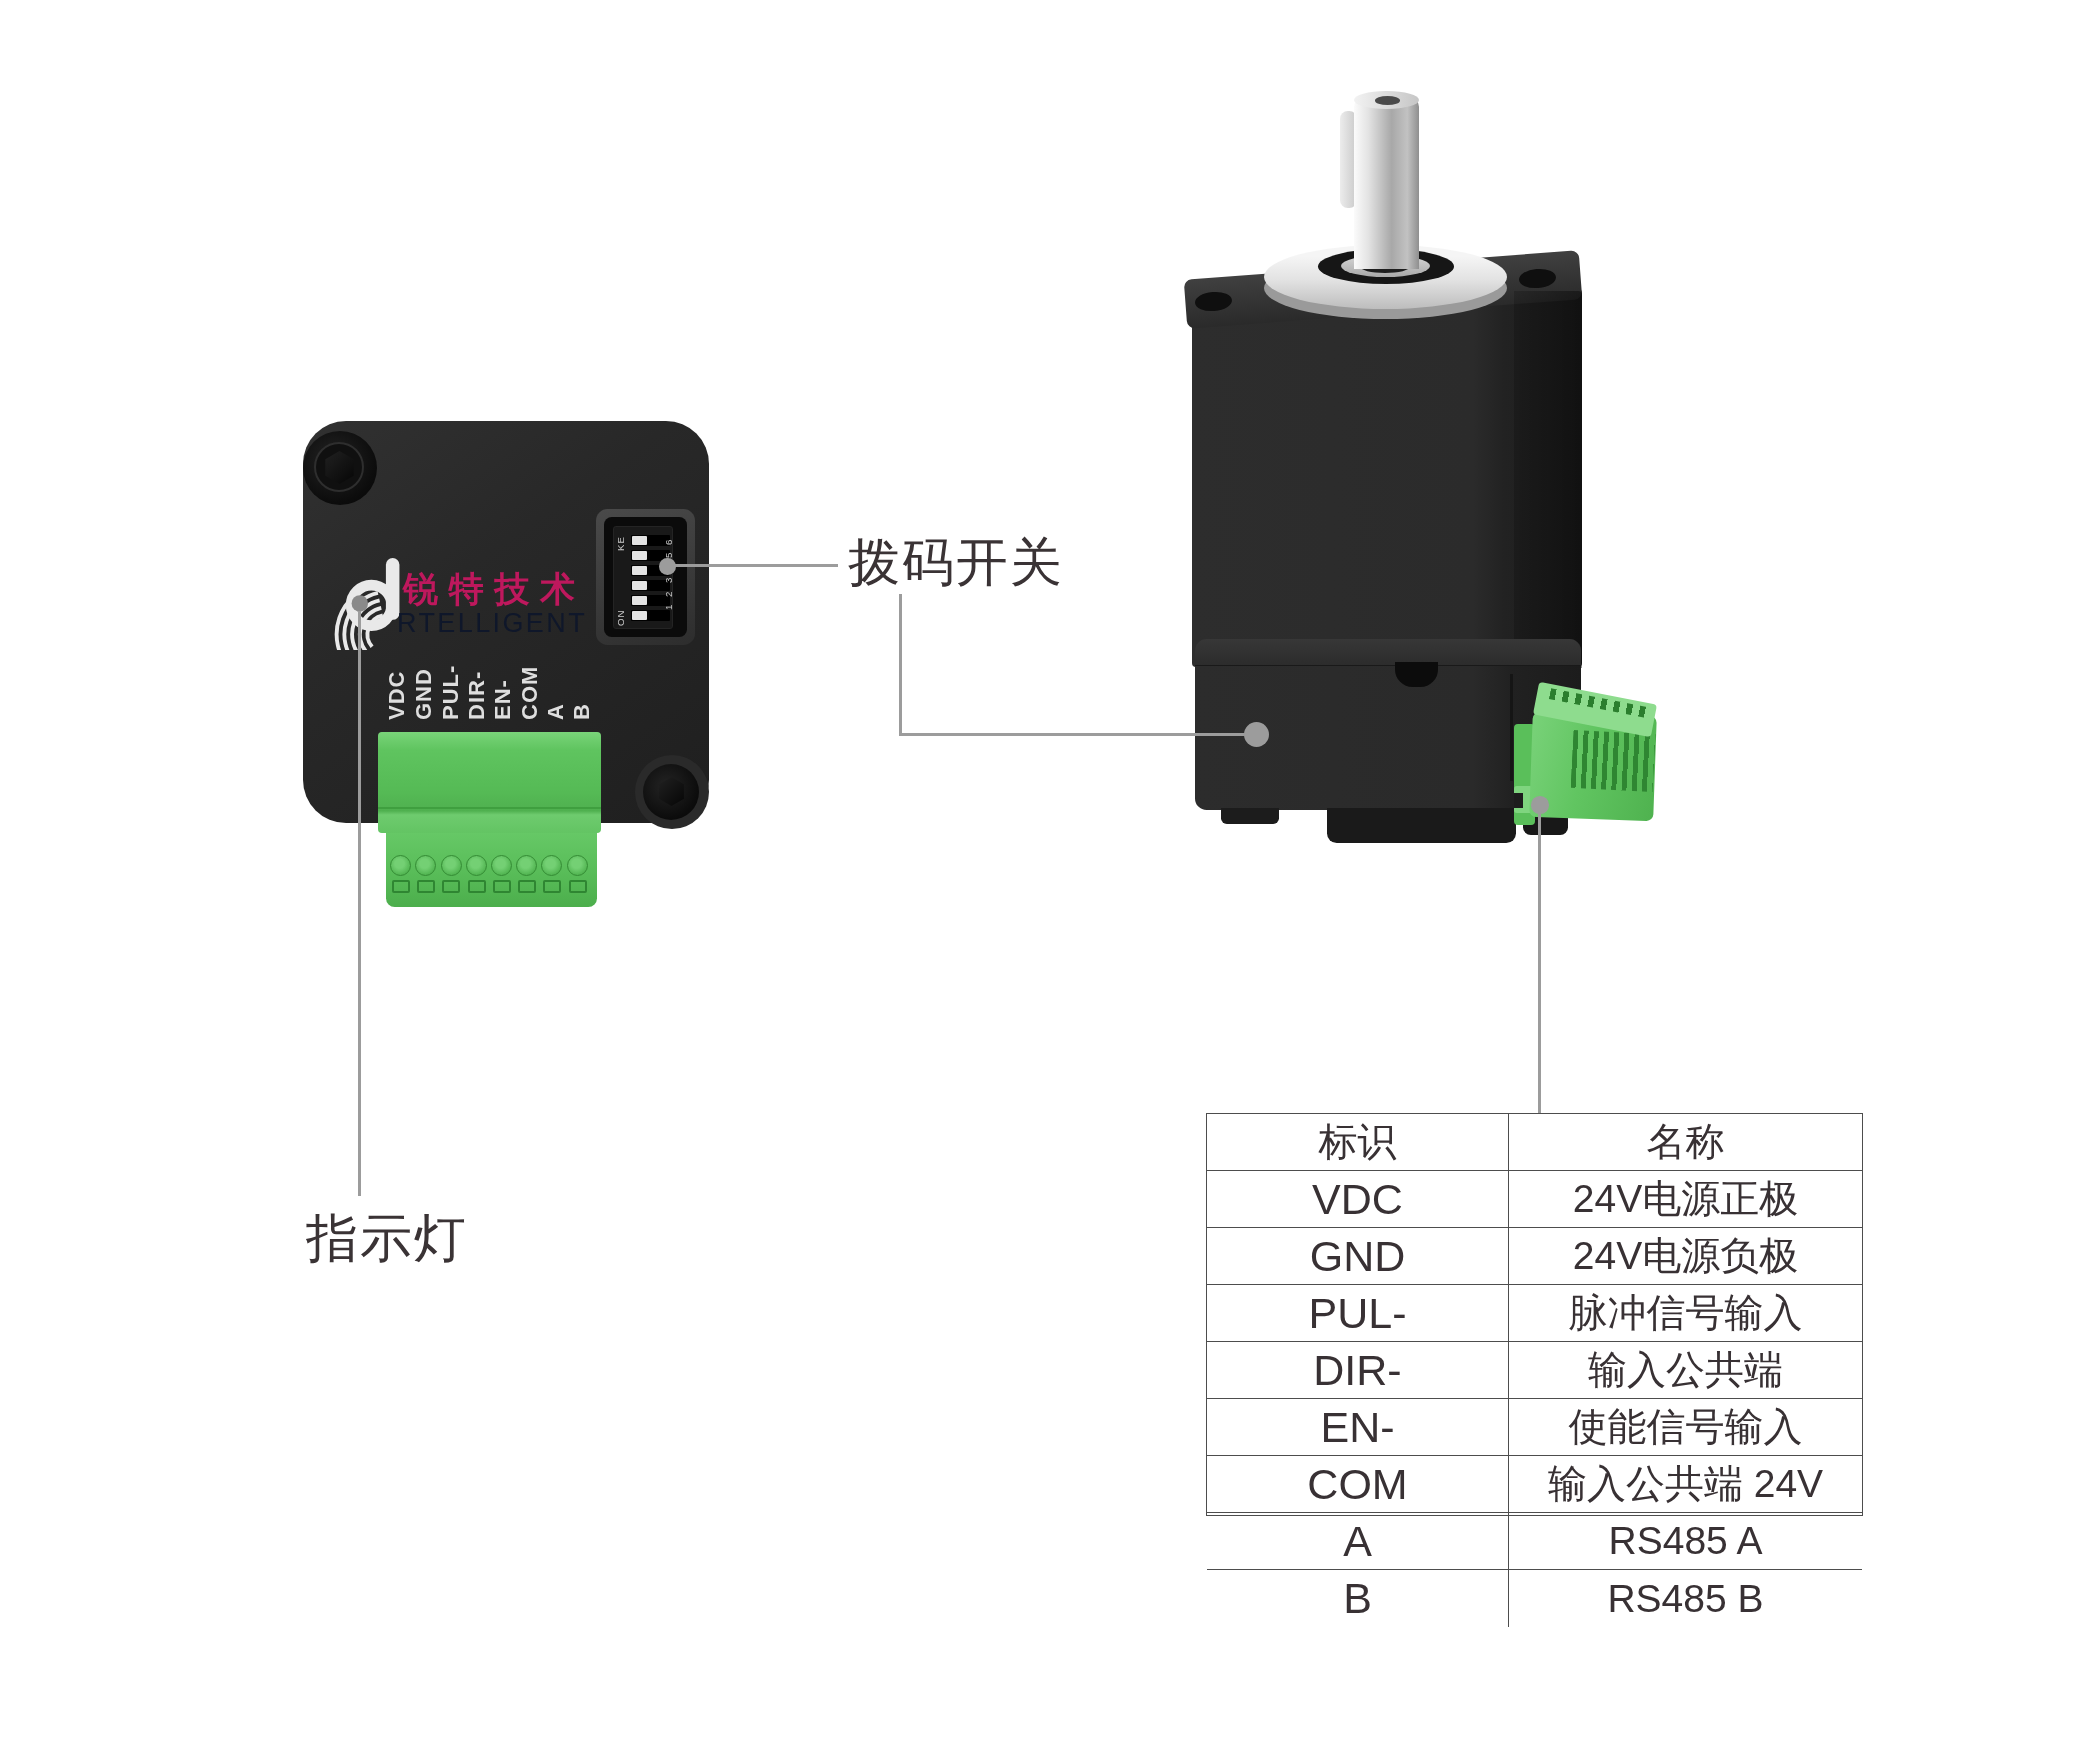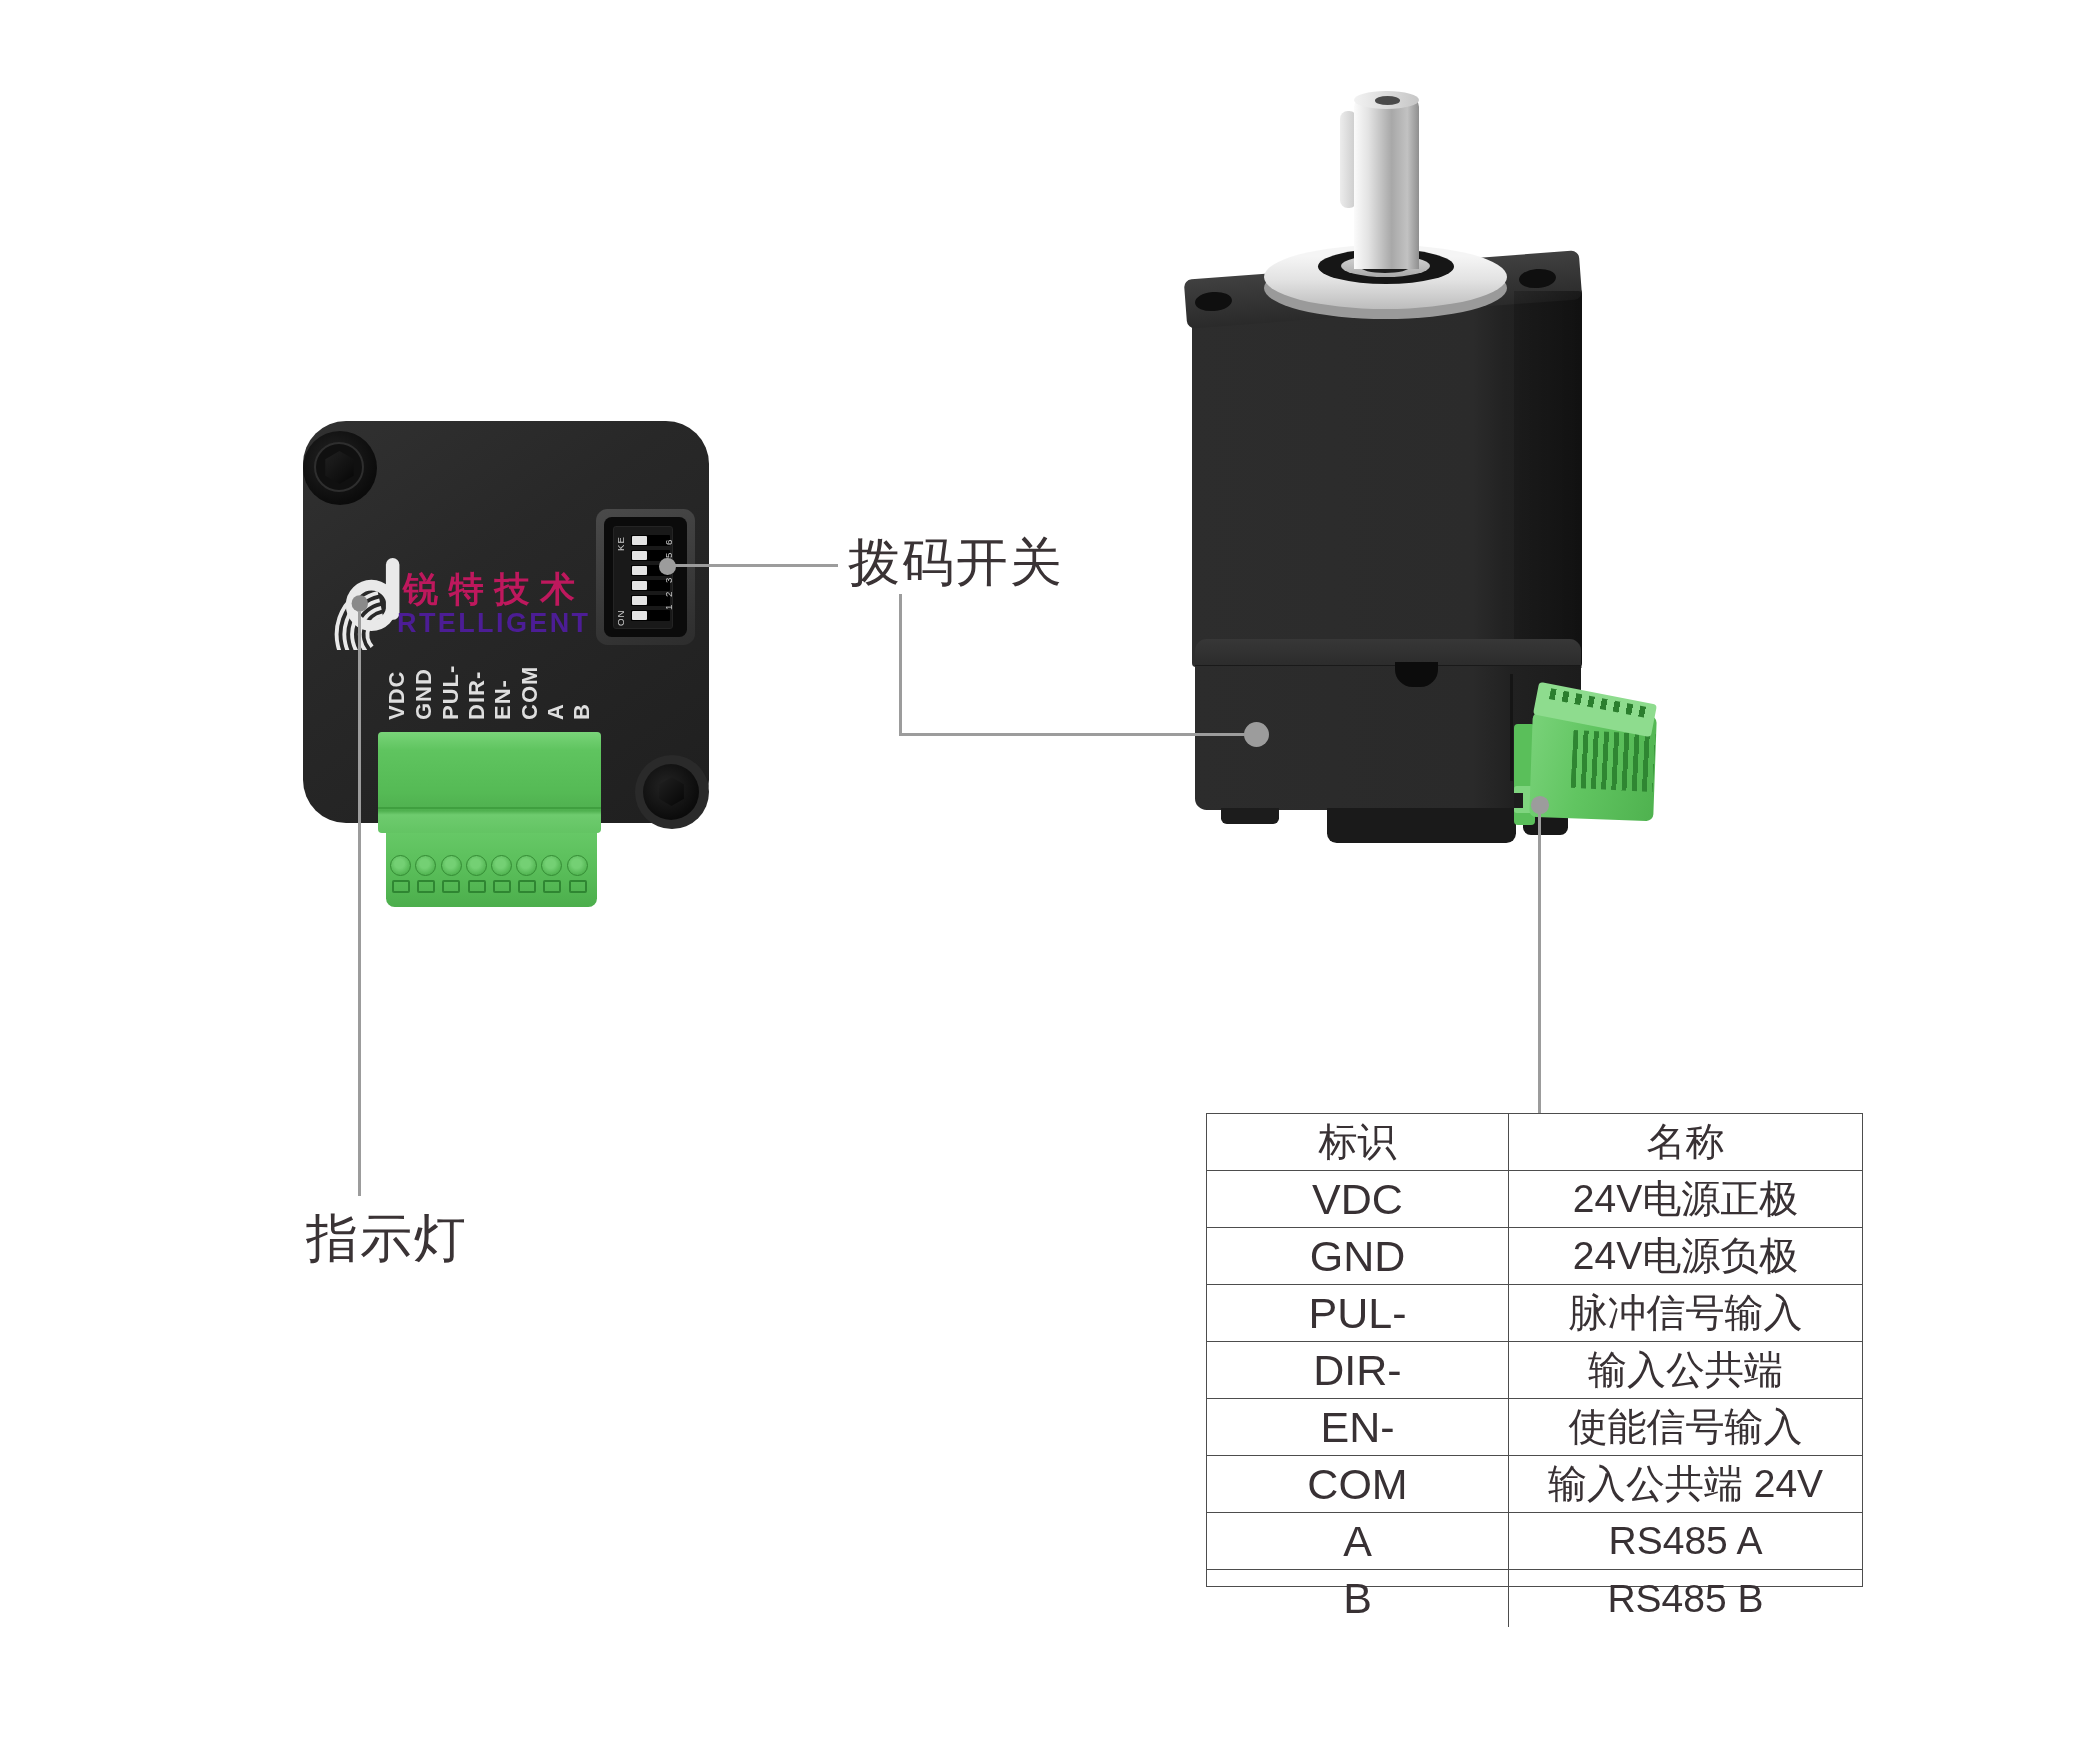--- a/index.html
+++ b/index.html
@@ -26,21 +26,21 @@
   #dip-recess{position:absolute;left:596px;top:509px;width:99px;height:136px;border-radius:11.6px;
     background:linear-gradient(160deg,#4a4a4a,#2d2d2d);}
   #dip-panel{position:absolute;left:604px;top:517px;width:83px;height:120px;border-radius:7.8px;background:#0b0b0b;}
   #dip-block{position:absolute;left:613px;top:526px;width:60px;height:103px;border-radius:2.9px;background:#191919;border:1px solid #242424;box-sizing:border-box;}
   .dip-slot{position:absolute;width:39px;height:10.7px;background:#000000;border-radius:1px;}
   .dip-cap{position:absolute;width:14.6px;height:8.7px;background:#e3e3e3;border-radius:1px;}
   .dip-txt{position:absolute;color:#c9c9c9;font-size:9.7px;letter-spacing:1px;transform:rotate(-90deg);transform-origin:top left;white-space:nowrap;}
   .dip-num{position:absolute;color:#c9c9c9;font-size:9.7px;transform:rotate(-90deg);transform-origin:top left;}
   
   #brand-cn{position:absolute;left:403px;top:566px;color:#be185d;font-size:35px;font-weight:600;letter-spacing:10.7px;white-space:nowrap;}
-  #brand-en{position:absolute;left:397px;top:608px;color:#4c1d95;font-size:27px;font-weight:700;letter-spacing:2.4px;white-space:nowrap;}
+  #brand-en{position:absolute;left:397px;top:608px;color:#0f172a;font-size:27px;font-weight:400;letter-spacing:2.4px;white-space:nowrap;}
   
   .pin-label{position:absolute;color:#dedede;font-size:22px;font-weight:600;letter-spacing:1px;
     transform:rotate(-90deg);transform-origin:top left;white-space:nowrap;}
   
   #drv-conn-top{position:absolute;left:378px;top:732px;width:223px;height:101px;border-radius:3.9px;
     background:linear-gradient(180deg,#79d479 0%,#5fc45f 18%,#55ba55 60%,#4fb04f 78%,#6ecb6e 82%,#63c463 100%);}
   #drv-conn-ridge{position:absolute;left:378px;top:807px;width:223px;height:1.9px;background:#3f9f3f;}
   #drv-conn-plug{position:absolute;left:386px;top:833px;width:211px;height:74px;border-radius:0 0 8.7px 8.7px;
     background:linear-gradient(180deg,#66c866 0%,#58bc58 55%,#4cae4c 100%);}
   .term-circle{position:absolute;top:855px;width:21.3px;height:21.3px;border-radius:50%;box-sizing:border-box;
@@ -81,21 +81,21 @@
   #m-conn-notch{position:absolute;left:1514px;top:793px;width:8.7px;height:14.6px;background:#1d1d1d;}
   #m-conn-main{position:absolute;left:1531px;top:714px;width:124px;height:105px;border-radius:6.8px;
     background:linear-gradient(105deg,#79d279 0%,#61c561 45%,#4fb24f 100%);transform:rotate(2deg);}
   #m-conn-slats{position:absolute;left:1572px;top:732px;width:82px;height:58px;transform:rotate(3deg);
     background:repeating-linear-gradient(90deg,#2f8632 0px,#2f8632 4.9px,rgba(0,0,0,0) 4.9px,rgba(0,0,0,0) 10.2px);}
   #m-conn-topface{position:absolute;left:1535px;top:693px;width:120px;height:33px;border-radius:3.9px;
     background:#8edc8e;transform:rotate(11deg);}
   #m-conn-pins{position:absolute;left:1549px;top:698px;width:103px;height:10.7px;transform:rotate(11deg);
     background:repeating-linear-gradient(90deg,#2b7e2e 0px,#2b7e2e 5.8px,rgba(0,0,0,0) 5.8px,rgba(0,0,0,0) 13px);}
   
-  #pin-table{position:absolute;left:1206px;top:1113px;width:657px;height:474px;box-sizing:border-box;
+  #pin-table{position:absolute;left:1206px;top:1113px;width:657px;height:403px;box-sizing:border-box;
     border:1.9px solid #4d4d4d;display:grid;grid-template-columns:302px 1fr;grid-auto-rows:57px;}
   .tcell{box-sizing:border-box;border-right:1.9px solid #4d4d4d;border-bottom:1.9px solid #4d4d4d;
     display:flex;align-items:center;justify-content:center;color:#38313 4;color:#383134;white-space:nowrap;}
   .tcell.last-col{border-right:none;}
   .tcell.last-row{border-bottom:none;}
   .th{font-size:39px;}
   .tc1{font-size:43px;}
   .tc2{font-size:39px;}
 </style>
 </head>

